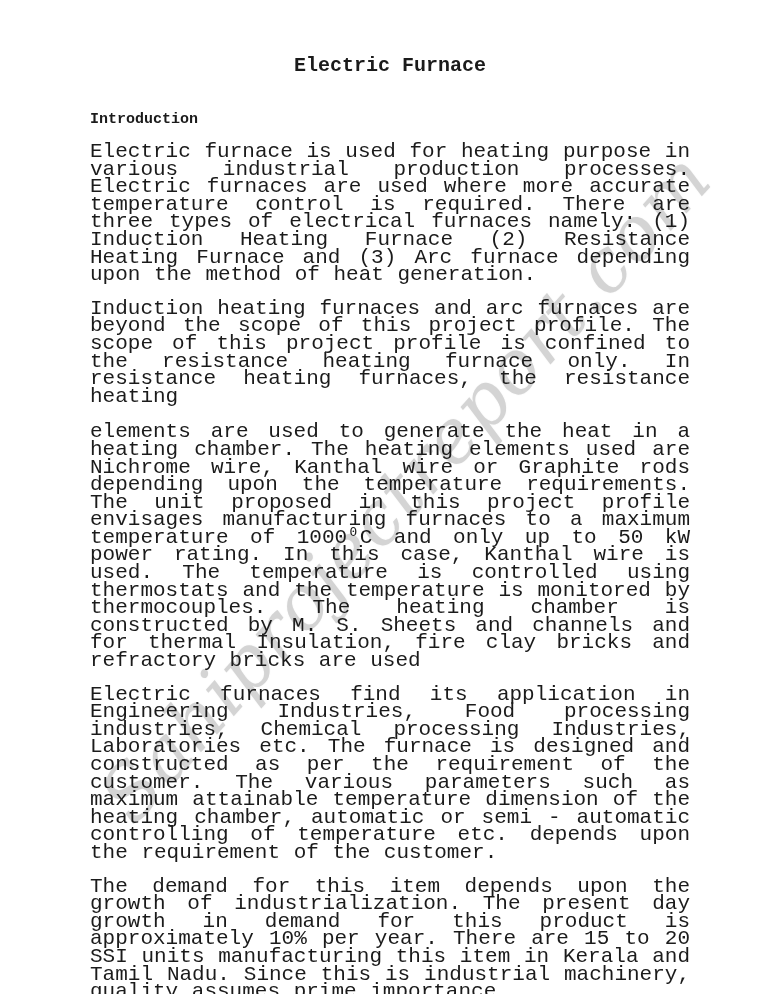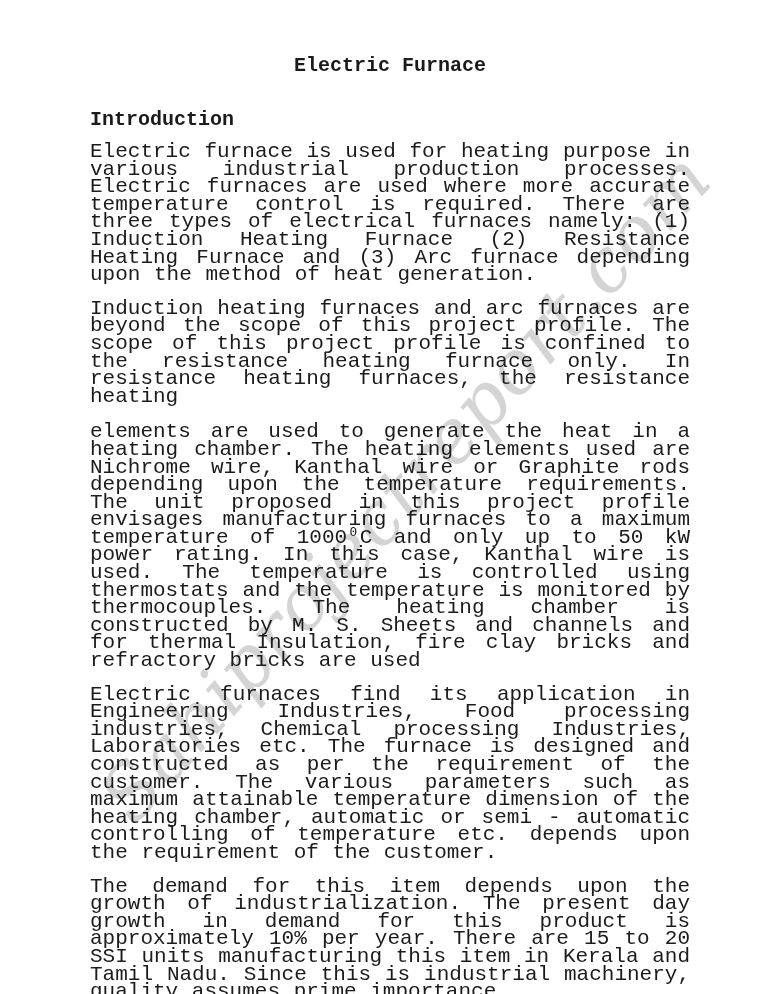--- a/index.html
+++ b/index.html
@@ -40,21 +40,21 @@
     font-family: Liberation Mono, monospace;
   }
   h1.doc-title {
     font-size: 20px;
     line-height: 23px;
     font-weight: bold;
     text-align: center;
     margin: 0 0 34px 0;
   }
   h2.section-heading {
-    font-size: 20px;
+    font-size: 15px;
     line-height: 18px;
     font-weight: bold;
     margin: 0 0 14px 0;
   }
   p.para {
     font-size: 21px;
     line-height: 17.6px;
     margin: 0 0 16px 0;
     text-align: justify;
     word-spacing: 1px;

